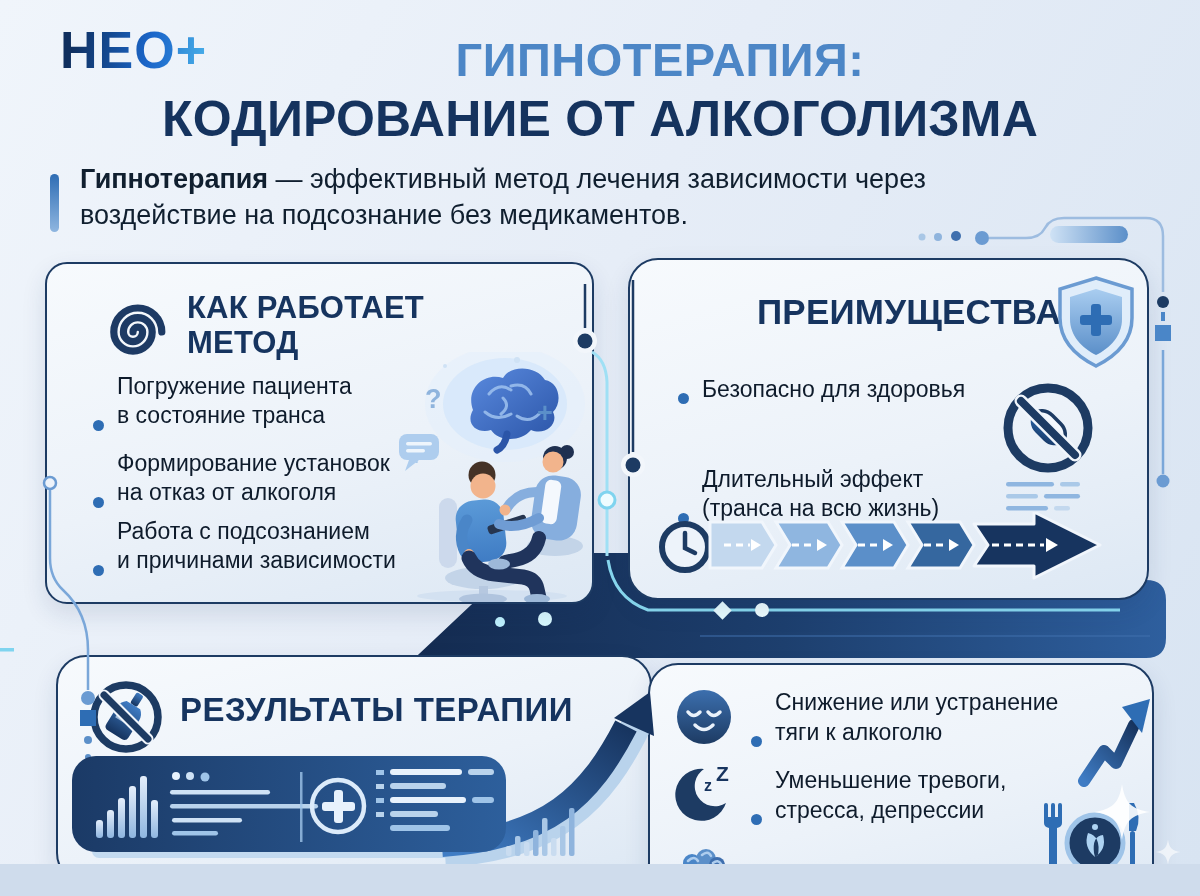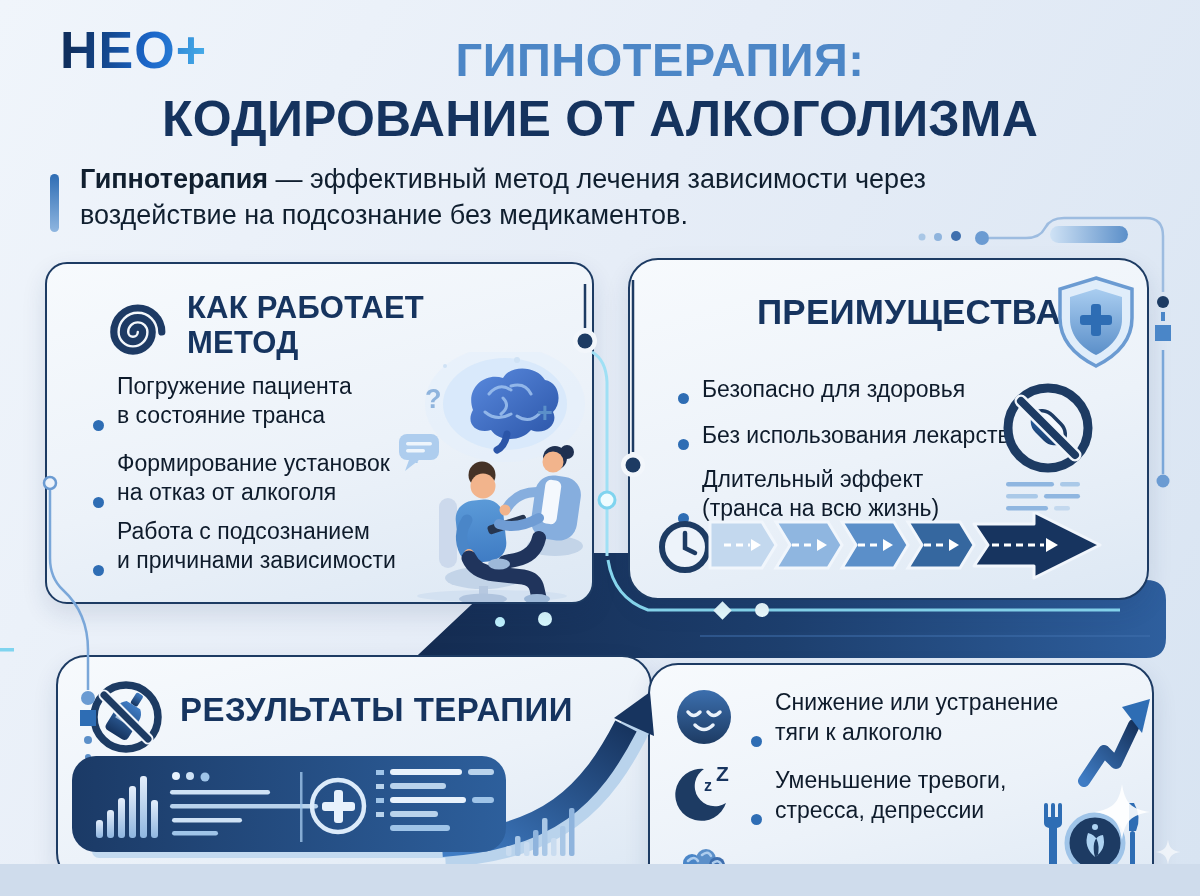--- a/index.html
+++ b/index.html
@@ -168,24 +168,20 @@
         </defs>
       <path d="M46,4 L82,15 V44 C82,67 66,82 46,92 C26,82 10,67 10,44 V15 Z" fill="#e0edfa" stroke="#6b9bd2" stroke-width="3.5"></path>
       <path d="M46,15 L72,23 V45 C72,62 60,74 46,81 C32,74 20,62 20,45 V23 Z" fill="url(#gsh)"></path>
       <rect x="41" y="30" width="10" height="32" rx="3" fill="#2e6db4"></rect>
       <rect x="30" y="41" width="32" height="10" rx="3" fill="#2e6db4"></rect>
     </svg>
     <div class="b-row ab1">
         <span class="dot"></span>
         <span class="b-text">Безопасно для здоровья</span>
       </div>
-    <div class="b-row ab2">
-        <span class="dot"></span>
-        <span class="b-text">Без использования лекарств</span>
-      </div>
     <div class="b-row ab3">
         <span class="dot"></span>
         <span class="b-text pre">Длительный эффект
 (транса на всю жизнь)</span>
       </div>
 
     <svg class="abs" style="left:368px;top:118px" width="100" height="100" viewBox="0 0 100 100">
       <defs>
           <linearGradient id="gpill" x1="0" y1="0" x2="1" y2="1">
         <stop offset="0" stop-color="#2e6db4"></stop>

